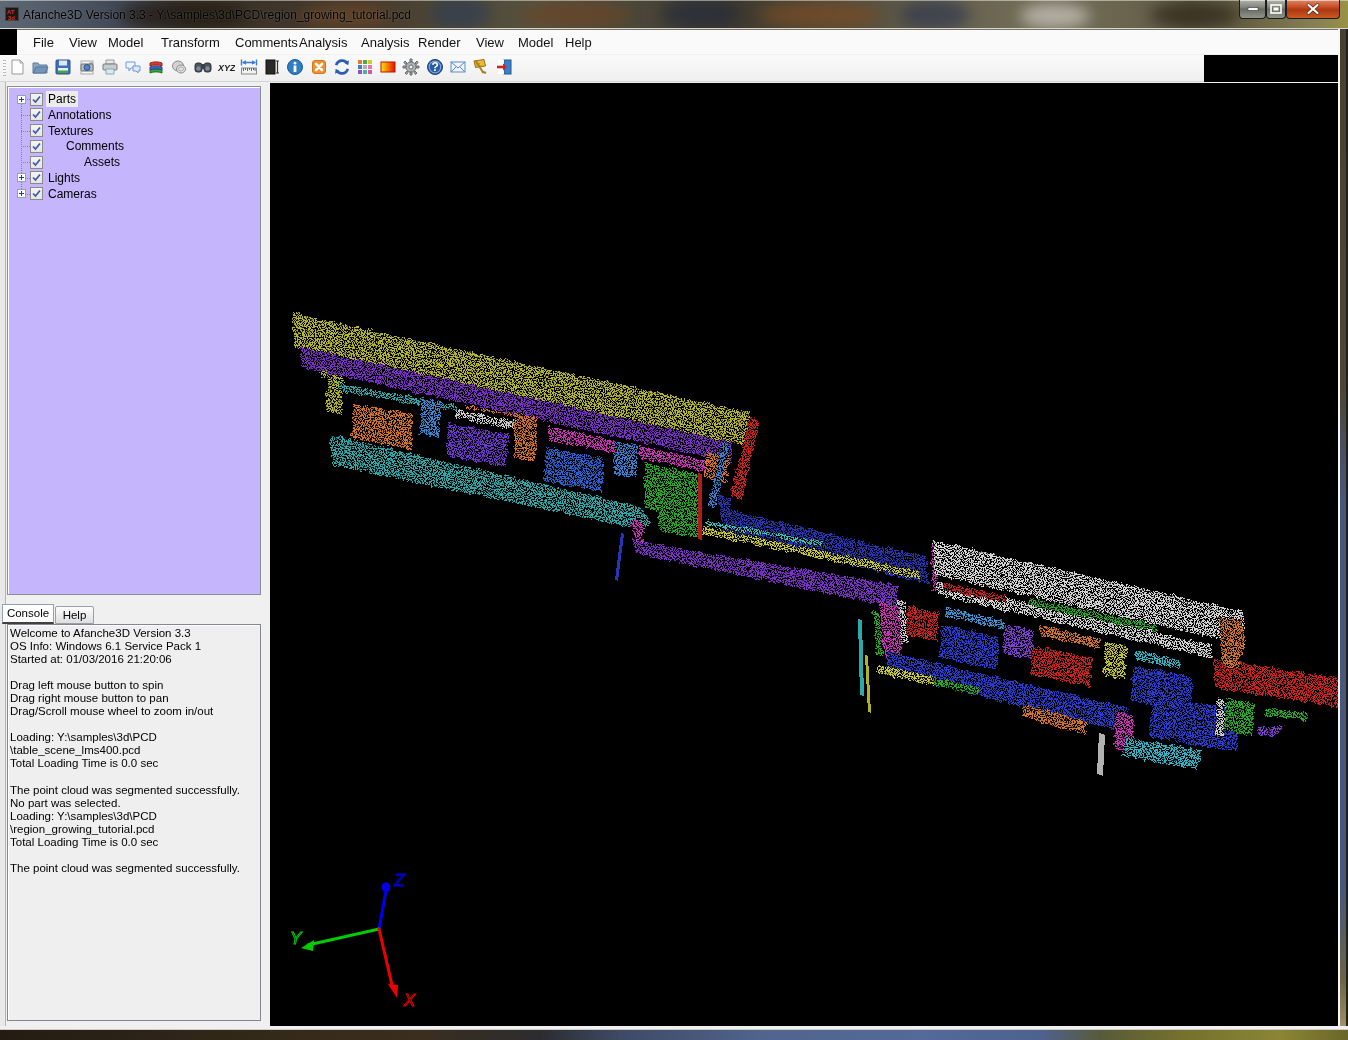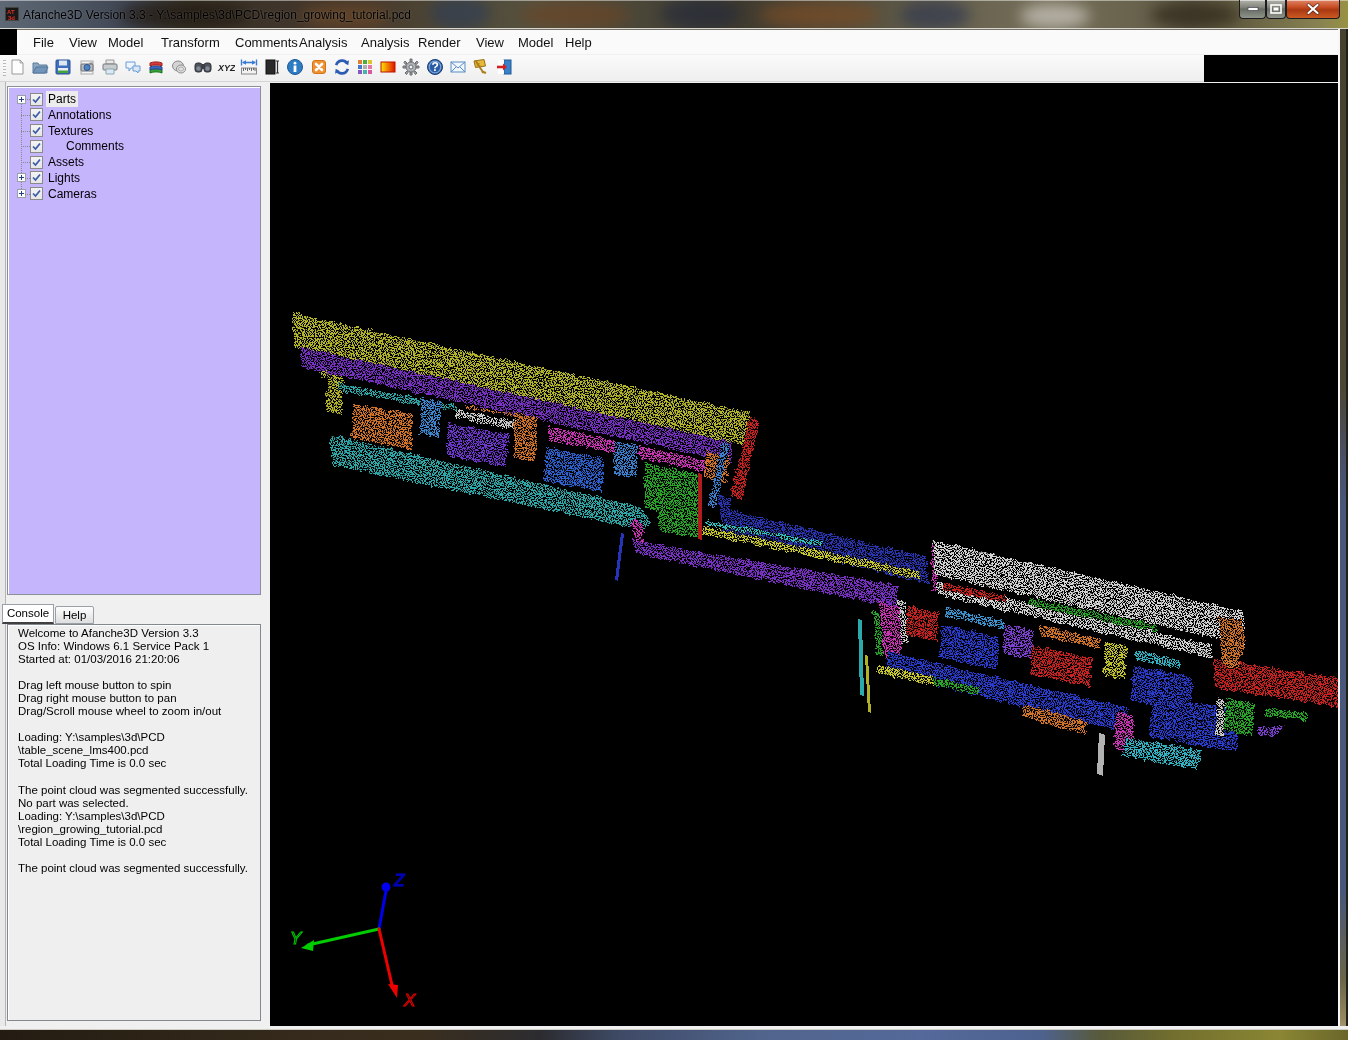--- a/index.html
+++ b/index.html
@@ -28,21 +28,21 @@
 .exp {position:absolute;left:9px;width:9px;height:9px;background:#fcfcfc;border:1px solid #9aa0a8;}
 .exp svg {position:absolute;left:-1px;top:-1px}
 .cb {position:absolute;left:22px;width:13px;height:13px;background:linear-gradient(#f4f4f4,#e6e6e6);border:1px solid #8a8a8a}
 .tl {position:absolute;left:38px;font-size:12px;color:#000;line-height:16px;padding:0 2px;white-space:pre}
 .vdot {position:absolute;width:1px;background:repeating-linear-gradient(to bottom,#888 0 1px,transparent 1px 2px)}
 .hdot {position:absolute;height:1px;background:repeating-linear-gradient(to right,#888 0 1px,transparent 1px 2px)}
 #tabs {position:absolute;left:0px;top:521px;width:262px;height:21px}
 #tabcon {position:absolute;left:2px;top:1px;width:52px;height:20px;background:#fff;border:1px solid #9aa0a8;border-bottom:2px solid #404040;font-size:11.5px;text-align:center;line-height:17px}
 #tabhelp {position:absolute;left:55px;top:3px;width:39px;height:18px;background:linear-gradient(#fdfdfd,#dedede);border:1px solid #9aa0a8;border-radius:2px 2px 0 0;font-size:11.5px;text-align:center;line-height:16px}
 #conbox {position:absolute;left:7px;top:542px;width:254px;height:397px;background:#efefef;border:1px solid #828790;box-shadow:inset 1px 1px 0 #fff}
-#context {position:absolute;left:10px;top:2px;font-size:11.5px;line-height:13.05px;color:#000;white-space:pre}
+#context {position:absolute;left:2px;top:2px;font-size:11.5px;line-height:13.05px;color:#000;white-space:pre}
 #viewport {position:absolute;left:270px;top:1px;width:1068px;height:943px;background:#000}
 #rborder {position:absolute;left:1338px;top:29px;width:10px;height:1011px;border-left:2px solid #f6f6f6;border-right:2px solid #20201a;background:linear-gradient(#46402f 0,#4c4636 360px,#4a5066 430px,#49587a 480px,#47567a 860px,#6a6448 950px,#96875f 990px,#b9ab8e 1008px)}
 #bborder {position:absolute;left:0;top:1026px;width:1348px;height:14px;background:#f0f0f0}
 #bstrip {position:absolute;left:0;top:3px;width:1348px;height:11px;
  background:linear-gradient(to right,#241c12 0,#32281a 240px,#3a2e1e 420px,#2c2c30 540px,#3e4a66 620px,#50648c 760px,#55699a 920px,#4e6290 1040px,#585a3a 1100px,#74702e 1180px,#8a8634 1280px,#6a662a 1348px);
  border-top:1px solid #cfcfc7}
 </style></head><body>
 <div id="page">
  <div id="titlebar">
   <div class="blob" style="left:120px;top:2px;width:130px;height:26px;background:#241c14;opacity:.8"></div>
@@ -256,21 +256,21 @@
               <path d="M3 6.5l2.5 2.5L10 3.5" fill="none" stroke="#3a5aaa" stroke-width="1.7"></path>
             </svg>
           </div>
           <div class="tl" style="top:51px;margin-left:18px;">Comments</div>
           <div class="hdot" style="left:13px;top:75px;width:9px"></div>
           <div class="cb" style="top:69px">
             <svg width="13" height="13" viewBox="0 0 13 13" style="position:absolute;left:-1px;top:-1px">
               <path d="M3 6.5l2.5 2.5L10 3.5" fill="none" stroke="#3a5aaa" stroke-width="1.7"></path>
             </svg>
           </div>
-          <div class="tl" style="top:67px;">Assets</div>
+          <div class="tl" style="top:67px;margin-left:36px;">Assets</div>
           <div class="exp" style="top:86px">
             <svg width="9" height="9" viewBox="0 0 9 9">
               <path d="M2 4.5h5M4.5 2v5" stroke="#27408b" stroke-width="1"></path>
             </svg>
           </div>
           <div class="hdot" style="left:17px;top:91px;width:5px"></div>
           <div class="cb" style="top:84px">
             <svg width="13" height="13" viewBox="0 0 13 13" style="position:absolute;left:-1px;top:-1px">
               <path d="M3 6.5l2.5 2.5L10 3.5" fill="none" stroke="#3a5aaa" stroke-width="1.7"></path>
             </svg>

